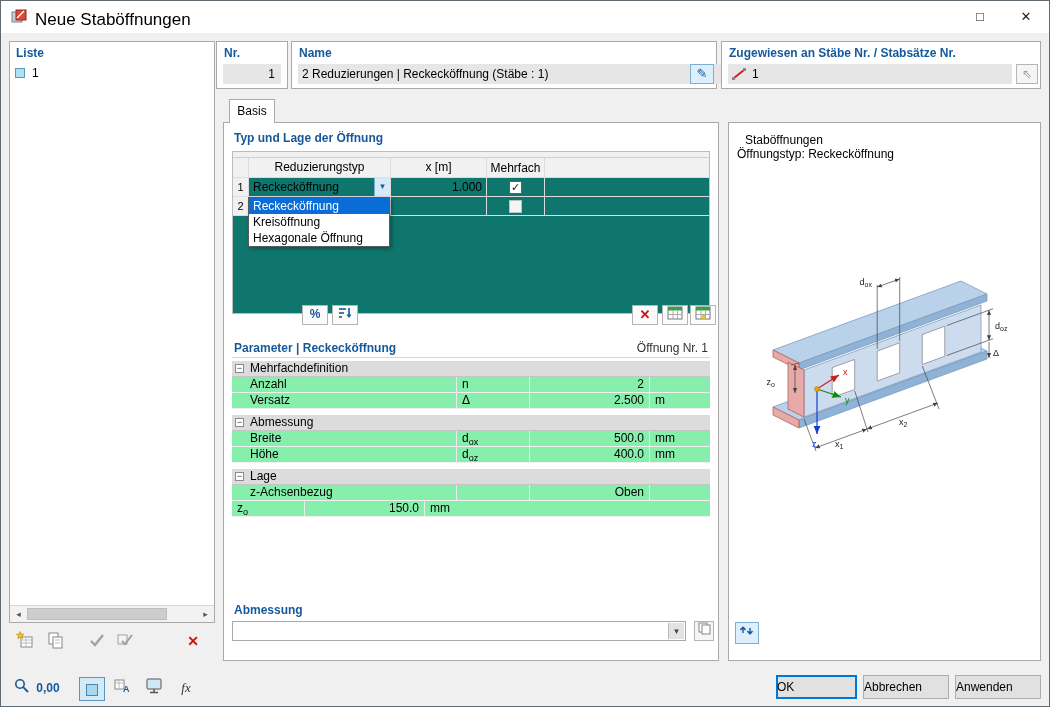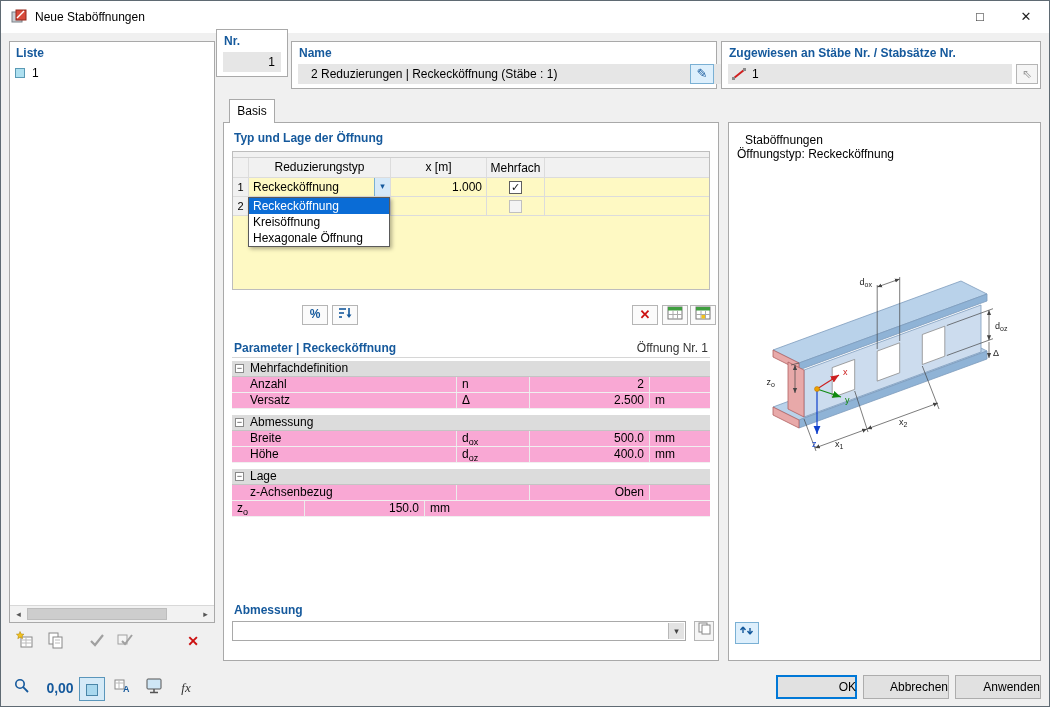--- a/index.html
+++ b/index.html
@@ -2,32 +2,32 @@
 <html><head>
 <meta charset="utf-8">
 <style>
   *{box-sizing:border-box;margin:0;padding:0}
   html,body{width:1050px;height:707px}
   body{position:relative;background:#f0f0f0;font-family:"Liberation Sans",sans-serif;font-size:12px;color:#000;overflow:hidden}
   .abs{position:absolute}
   .window-frame{position:absolute;inset:0;border:1px solid #5f6a73}
   
   .titlebar{position:absolute;left:0;top:0;right:0;height:32px;background:#fff}
-  .title-text{position:absolute;left:34px;top:9px;font-size:12px}
+  .title-text{position:absolute;left:34px;top:9px;font-size:17px}
   .win-btn{position:absolute;top:0;width:46px;height:32px;text-align:center;line-height:32px;font-size:13px;color:#222}
   
   .panel{position:absolute;background:#fff;border:1px solid #a9a9a9}
   .blue-label{color:#15599c;font-weight:bold;font-size:12px;white-space:nowrap}
   .ro-field{position:absolute;background:#e6e6e6;height:20px;line-height:20px;font-size:12px;overflow:hidden;white-space:nowrap}
   .mini-btn{position:absolute;height:20px;text-align:center;line-height:18px;border:1px solid #b5b5b5;background:#f5f5f5}
   .edit-btn{background:#ddeffc;border:1px solid #7ab0d4;color:#15599c;font-size:13px}
   
   .tab{position:absolute;left:228px;top:98px;width:46px;height:24px;background:#fff;border:1px solid #a9a9a9;border-bottom:none;z-index:3;text-align:center;line-height:23px}
   
-  .ot{position:absolute;left:8px;top:28px;width:478px;height:139px;border:1px solid #bdbdbd;background:#fef9c3}
+  .ot{position:absolute;left:8px;top:28px;width:478px;height:163px;border:1px solid #bdbdbd;background:#0f766e}
   .ot-strip{height:6px;background:#f1f1f1;border-bottom:1px solid #cfcfcf}
   .ot-row{display:flex;height:19px;line-height:18px;border-bottom:1px solid #dcdcdc}
   .ot-head{height:20px;background:#f1f1f1}
   .ot-head .otc{text-align:center;padding:0}
   .otc{border-right:1px solid #dcdcdc;overflow:hidden;white-space:nowrap}
   .c-num{width:16px;background:#f1f1f1;text-align:center;font-size:11px}
   .c-type{width:142px;position:relative;padding-left:4px}
   .c-x{width:96px}
   .c-mul{width:58px;display:flex;align-items:center;justify-content:center}
   .c-note{flex:1;border-right:none}
@@ -37,33 +37,33 @@
   .cb.disabled{border-color:#c0c0c0;background:#f4f4f4;color:transparent}
   .popup{position:absolute;left:24px;top:74px;width:142px;background:#fff;border:1px solid #5a5a5a;box-shadow:2px 2px 4px rgba(0,0,0,.3);z-index:40}
   .opt{height:16px;line-height:16px;padding:0 4px;white-space:nowrap}
   .opt.sel{background:#0a6cd6;color:#fff}
   
   .tool-btn{position:absolute;top:182px;width:26px;height:20px;border:1px solid #b5b5b5;background:#fbfbfb;text-align:center;line-height:17px}
   
   .ptitle{position:absolute;left:8px;top:218px;width:478px;height:17px;border-bottom:1px solid #d6d6d6}
   .pgroup-h{height:16px;line-height:15px;background:#dcdcdc;border-bottom:1px solid #c4c4c4;padding-left:18px;position:relative}
   .collapse-box{position:absolute;left:3px;top:3px;width:9px;height:9px;border:1px solid #8a8a8a;background:#fff;font-size:9px;line-height:7px;text-align:center;color:#333}
-  .prow{display:flex;height:16px;line-height:15px;border-bottom:1px solid #f0f0f0;background:#f9a8d4}
+  .prow{display:flex;height:16px;line-height:15px;border-bottom:1px solid #f0f0f0;background:#86efac}
   .pc{border-right:1px solid #ececec;overflow:hidden;white-space:nowrap}
   .plabel{width:225px;padding-left:18px}
   .psym{width:73px;padding-left:5px}
   .pval{width:120px;text-align:right;padding-right:5px}
   .punit{flex:1;padding-left:5px;border-right:none}
   .pgap{height:6px}
   sub{font-size:9px}
   
   .combo{position:absolute;left:8px;top:498px;width:454px;height:20px;border:1px solid #a9a9a9;background:#fff}
   .combo-arrow{position:absolute;right:1px;top:1px;bottom:1px;width:16px;background:#e3e3e3;border-left:1px solid #b8b8b8;text-align:center;line-height:16px;font-size:9px;color:#444}
   
-  .btn{position:absolute;top:674px;height:24px;background:#e1e1e1;border:1px solid #adadad;text-align:right;line-height:22px;font-size:12px}
+  .btn{position:absolute;top:674px;height:24px;background:#e1e1e1;border:1px solid #adadad;text-align:left;line-height:22px;font-size:12px}
   .btn.default{box-shadow:inset 0 0 0 1px #0078d7;border-color:#0078d7}
   
   .hscroll{position:absolute;left:0;right:0;bottom:0;height:17px;background:#f2f2f2;border-top:1px solid #d8d8d8}
   .scroll-arrow{position:absolute;top:0;width:17px;height:16px;text-align:center;line-height:16px;font-size:9px;color:#555}
   .scroll-thumb{position:absolute;left:17px;top:2px;width:140px;height:12px;background:#cdcdcd;border:1px solid #bdbdbd}
   .flat-ic{position:absolute;width:24px;height:22px;text-align:center;line-height:20px}
   .bbtn{position:absolute;top:676px;width:26px;height:24px;text-align:center;line-height:22px}
   .dim-t{font-size:9px;fill:#222}
 </style>
 </head>
@@ -120,28 +120,28 @@
       </svg>
   </span>
   <span class="flat-ic" style="left:112px;top:630px">
     <svg width="18" height="18">
         <rect x="2" y="4" width="9" height="9" fill="#f4f4f4" stroke="#a0a0a0"></rect>
         <path d="M6,10 L9,13 L16,4" stroke="#a0a0a0" stroke-width="2" fill="none"></path>
       </svg>
   </span>
   <span class="flat-ic" style="left:180px;top:630px;color:#cc1111;font-weight:bold;font-size:14px"><span>✕</span></span>
 
-  <div class="panel" style="left:215px;top:28px;width:72px;height:48px">
+  <div class="panel" style="left:215px;top:40px;width:72px;height:48px">
     <div class="blue-label" style="position:absolute;left:7px;top:4px">Nr.</div>
     <div class="ro-field" style="left:6px;top:22px;width:58px;text-align:right;padding-right:6px">1</div>
   </div>
 
   <div class="panel" style="left:290px;top:40px;width:426px;height:48px">
     <div class="blue-label" style="position:absolute;left:7px;top:4px">Name</div>
-    <div class="ro-field" style="left:6px;top:22px;width:438px;padding-left:13px">2 Reduzierungen | Reckecköffnung (Stäbe : 1)</div>
+    <div class="ro-field" style="left:6px;top:22px;width:438px;padding-left:4px">2 Reduzierungen | Reckecköffnung (Stäbe : 1)</div>
     <div class="mini-btn edit-btn" style="left:398px;top:22px;width:24px"><span>✎</span></div>
   </div>
 
   <div class="panel" style="left:720px;top:40px;width:320px;height:48px">
     <div class="blue-label" style="position:absolute;left:7px;top:4px">Zugewiesen an Stäbe Nr. / Stabsätze Nr.</div>
     <div class="ro-field" style="left:6px;top:22px;width:284px;padding-left:24px">
       <span class="abs" style="left:4px;top:3px">
         <svg width="15" height="14">
             <line x1="2" y1="11" x2="12" y2="3" stroke="#d02020" stroke-width="2"></line>
             <rect x="0" y="10" width="3" height="3" fill="#888"></rect>
@@ -369,21 +369,21 @@
         </svg>
     </div>
   </div>
 
   <div class="bbtn" style="left:8px">
     <svg width="18" height="18">
         <circle cx="7" cy="7" r="4.2" stroke="#15599c" stroke-width="1.6" fill="none"></circle>
         <line x1="10.2" y1="10.2" x2="15" y2="15" stroke="#15599c" stroke-width="1.8"></line>
       </svg>
   </div>
-  <div class="bbtn" style="left:44px;width:30px;font-size:14px;color:#15599c;font-weight:bold"><span>0,00</span></div>
+  <div class="bbtn" style="left:32px;width:30px;font-size:12px;color:#15599c;font-weight:bold"><span>0,00</span></div>
   <div class="bbtn" style="left:78px;border:1px solid #5a96bb;background:#d5eaf7">
     <span style="display:inline-block;width:12px;height:12px;background:#a8d8ee;border:1px solid #4a86a8;vertical-align:middle"></span>
   </div>
   <div class="bbtn" style="left:108px">
     <svg width="18" height="18">
         <rect x="2" y="3" width="9" height="9" fill="#fff" stroke="#888"></rect>
         <line x1="2" y1="6" x2="11" y2="6" stroke="#bbb"></line>
         <line x1="6" y1="3" x2="6" y2="12" stroke="#bbb"></line>
         <text x="10" y="15" font-size="9" fill="#15599c" font-weight="bold">A</text>
       </svg>

